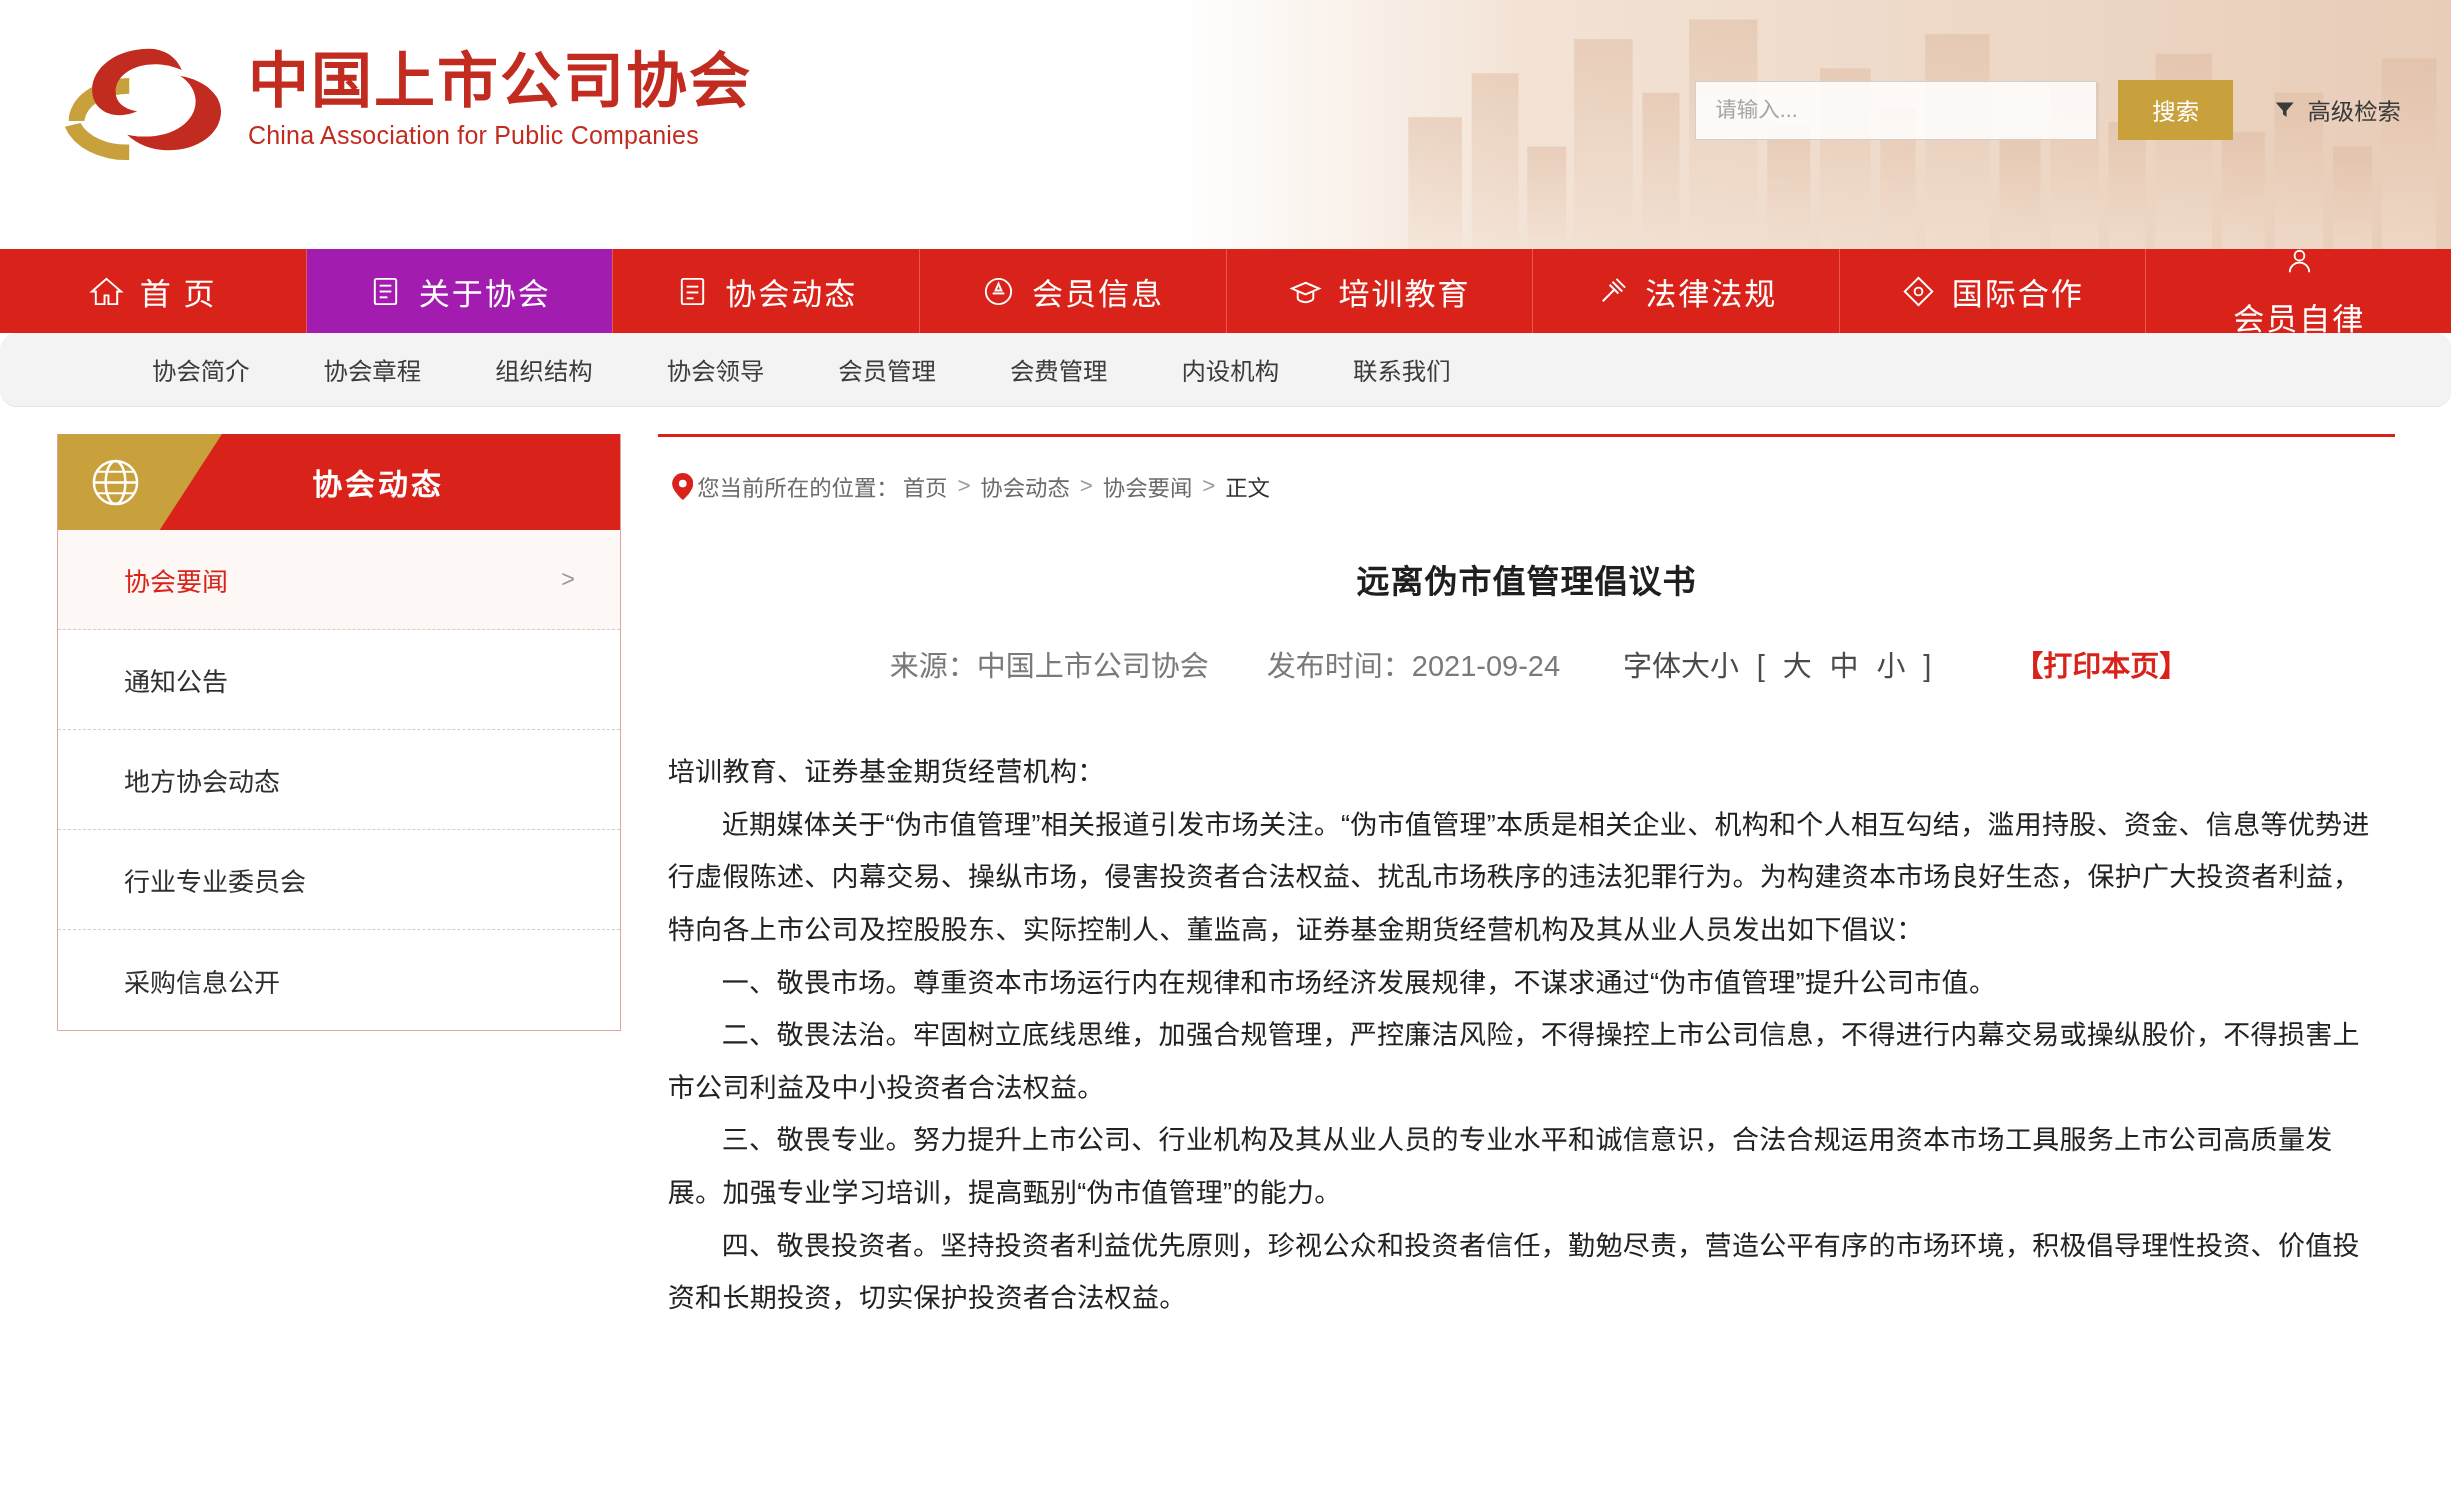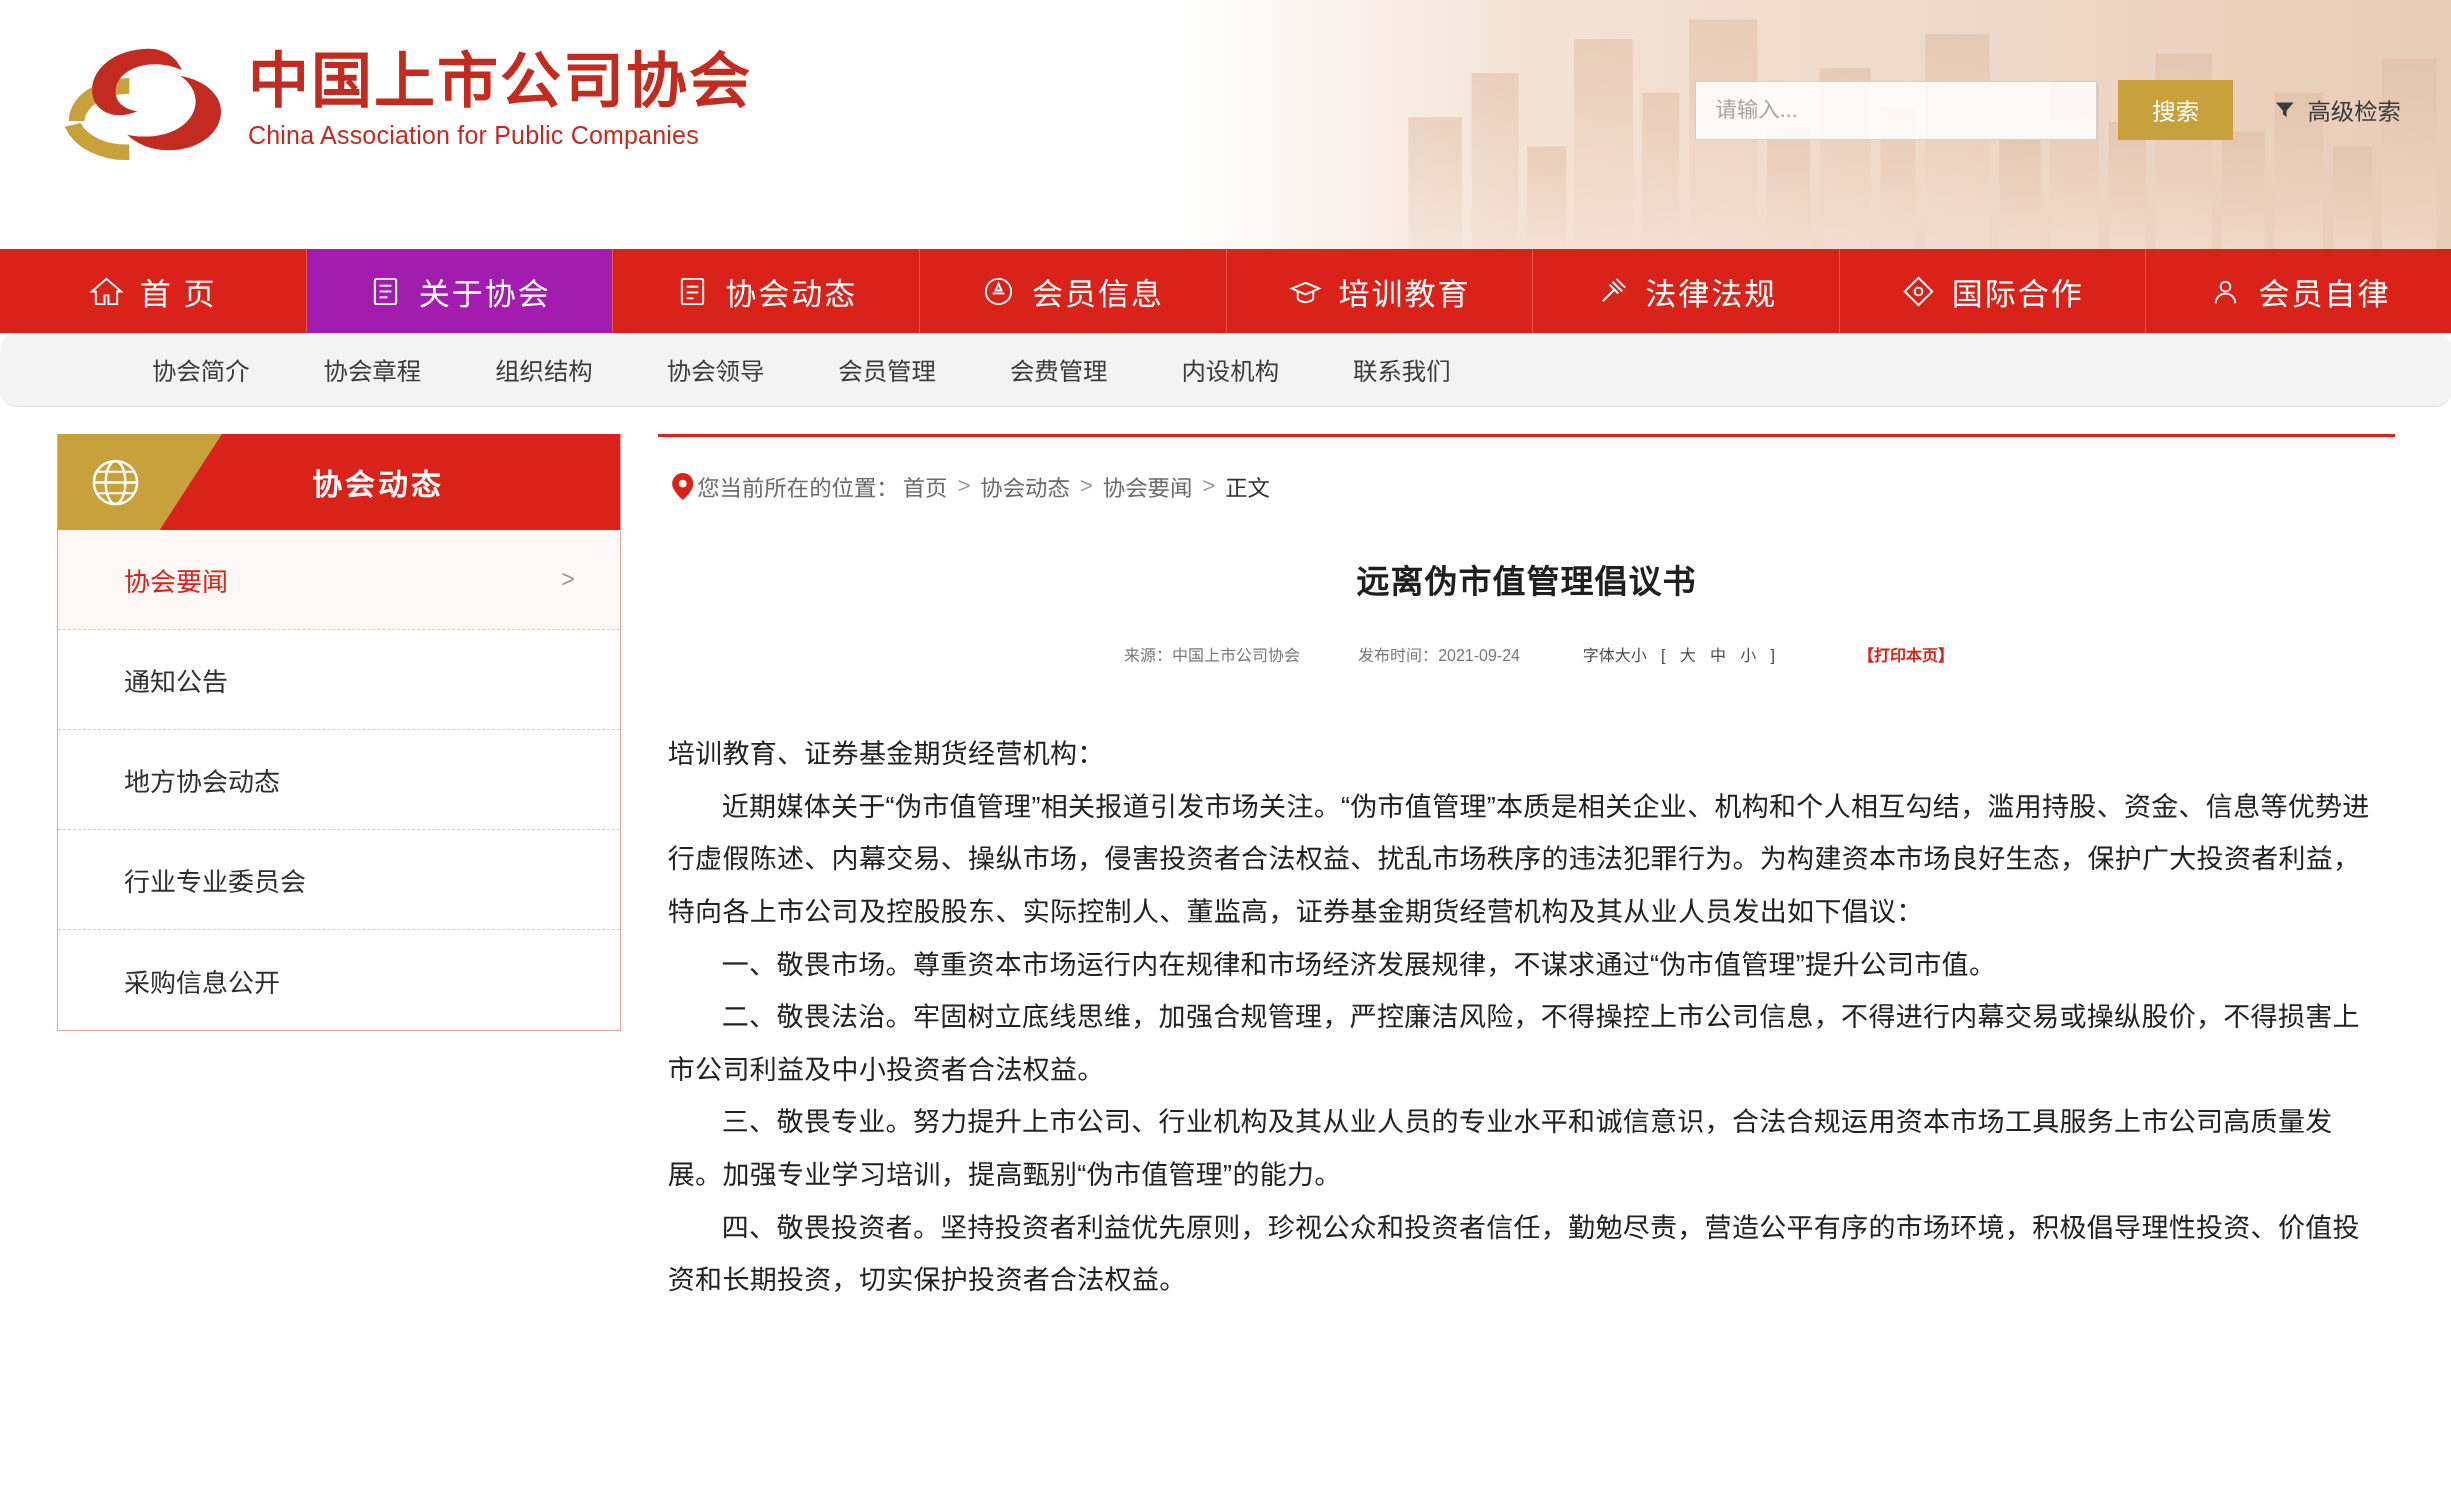--- a/index.html
+++ b/index.html
@@ -101,21 +101,21 @@
     align-items: center;
     justify-content: center;
     gap: 15.6px;
     color: #fff;
     font-size: 31px;
     letter-spacing: 2px;
     border-right: 1px solid #e8564c;
     cursor: pointer;
     user-select: none;
   }
-  .mainnav .item:last-child { border-right: none; }
+  .mainnav .item:last-child { border-right: none; flex-direction: column; }
   .mainnav .item.active { background: #a21caf; }
   .mainnav .icon { width: 35px; height: 35px; flex: none; }
 
   
   .subnav {
     height: 74px;
     background: #f3f3f3;
     display: flex;
     align-items: center;
     padding-left: 115px;
@@ -213,21 +213,21 @@
     color: #1f1f1f;
     margin: 53px 0 0 0;
     letter-spacing: 1px;
   }
   .art-meta {
     display: flex;
     align-items: center;
     justify-content: center;
     gap: 8px;
     margin-top: 39px;
-    font-size: 16px;
+    font-size: 29px;
     color: #7a7a7a;
     flex-wrap: wrap;
   }
   .art-meta .blk { margin: 0 25px; }
   .art-meta .fs-opts { color: #4a4a4a; }
   .art-meta .fs-opts span { margin: 0 4.9px; cursor: pointer; }
   .art-meta .print {
     color: #d9231a;
     margin-left: 45px;
     cursor: pointer;

